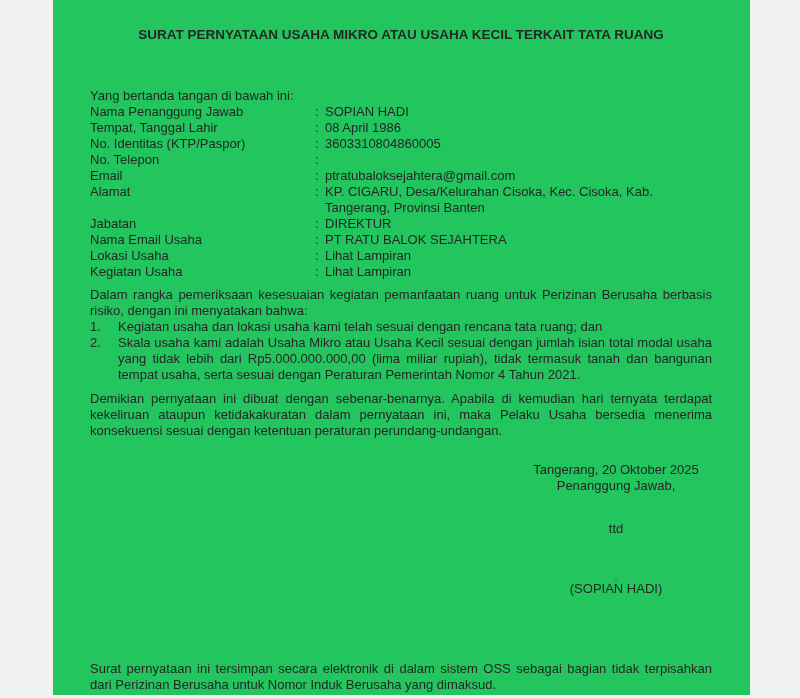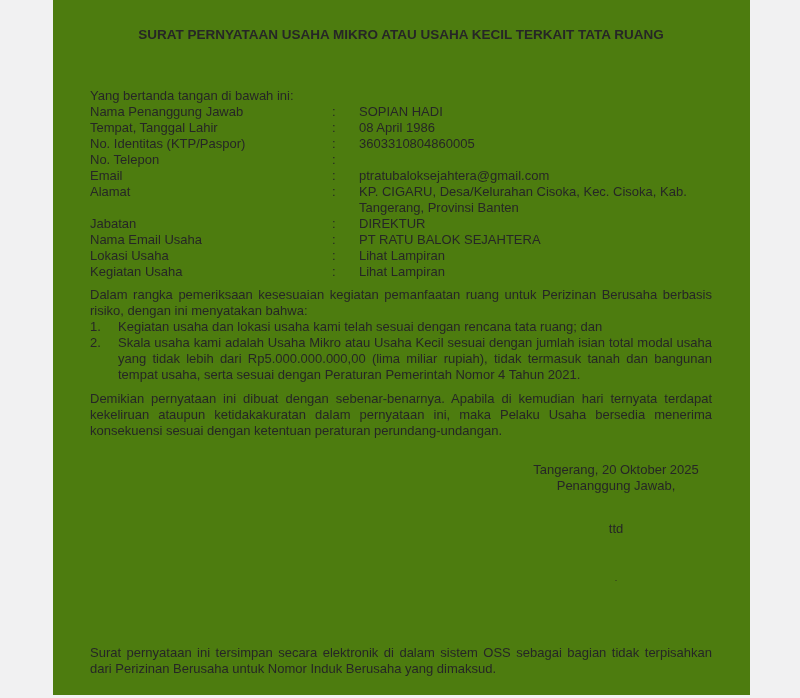--- a/index.html
+++ b/index.html
@@ -11,41 +11,41 @@
     font-family: "Liberation Sans", sans-serif;
     color: #262626;
     overflow: hidden;
   }
   .page {
     position: absolute;
     left: 53px;
     top: 0;
     width: 697px;
     height: 695px;
-    background: #4d7c0f;
+    background: #22c55e;
     box-sizing: border-box;
     padding: 27px 38px 0 37px;
     font-size: 13px;
     line-height: 16px;
   }
   .title {
     margin: 0;
     font-size: 13.5px;
     line-height: 15px;
     font-weight: bold;
     text-align: center;
     white-space: nowrap;
   }
   .intro {
     margin: 46px 0 0 0;
   }
   .fields {
     margin: 0 0 7px 0;
   }
-  .frow { display: flex; gap: 17px; }
+  .frow { display: flex; }
   .flabel { width: 225px; flex: none; }
   .fcolon { width: 10px; flex: none; }
   .fvalue { flex: 1 1 auto; max-width: 387px; }
   .para {
     margin: 0;
     text-align: justify;
   }
   .litem { display: flex; }
   .lnum { width: 28px; flex: none; }
   .ltext { flex: 1 1 auto; text-align: justify; }
@@ -141,17 +141,18 @@
     </div>
   </div>
 
   <p class="para closing">Demikian pernyataan ini dibuat dengan sebenar-benarnya. Apabila di kemudian hari ternyata terdapat kekeliruan ataupun ketidakakuratan dalam pernyataan ini, maka Pelaku Usaha bersedia menerima konsekuensi sesuai dengan ketentuan peraturan perundang-undangan.</p>
 
   <div class="sig">
     <div>Tangerang, 20 Oktober 2025</div>
     <div>Penanggung Jawab,</div>
     <div class="sig-ttd">ttd</div>
     <div class="sig-mark">.</div>
+    <div class="sig-name">(SOPIAN HADI)</div>
   </div>
 
   <p class="para footer">Surat pernyataan ini tersimpan secara elektronik di dalam sistem OSS sebagai bagian tidak terpisahkan dari Perizinan Berusaha untuk Nomor Induk Berusaha yang dimaksud.</p>
 
 </div>
 
 </body></html>

